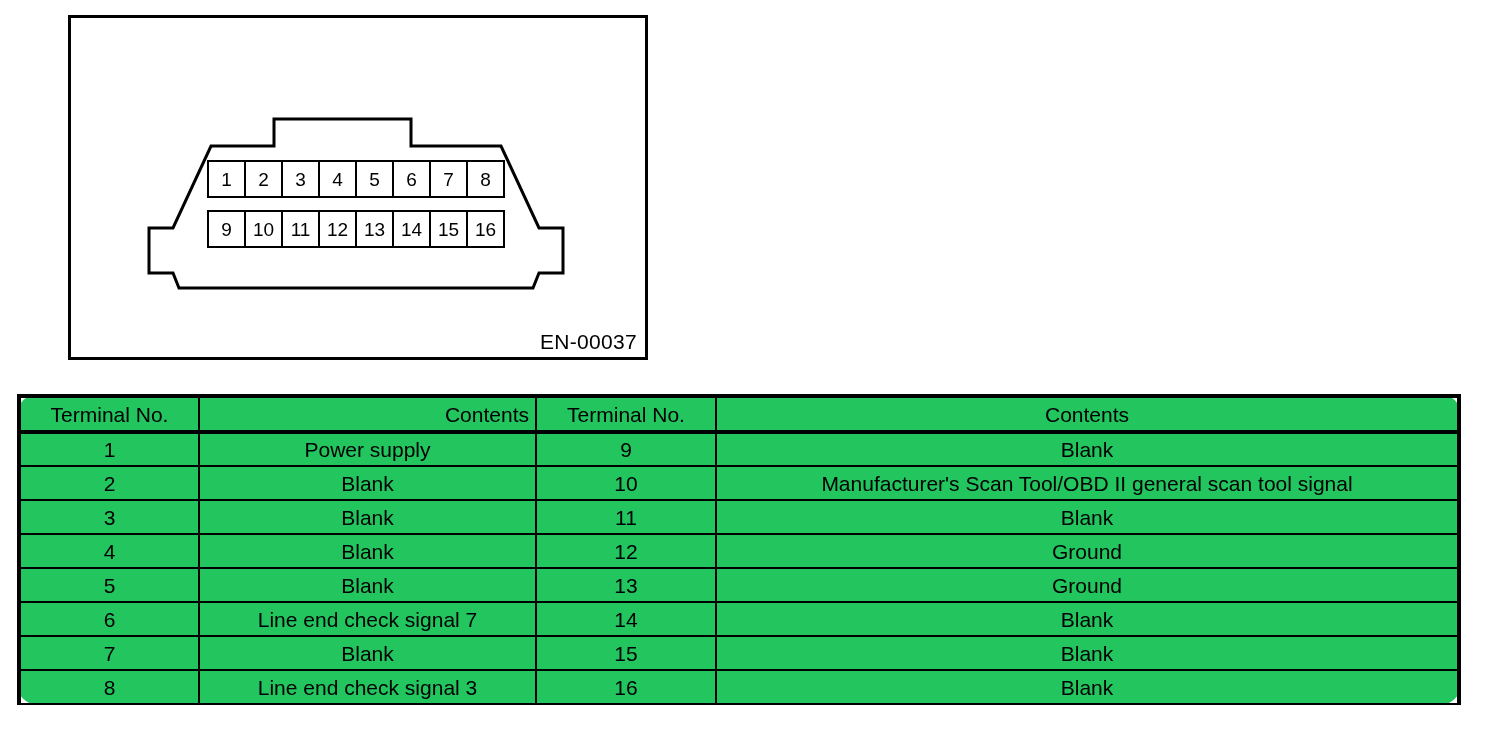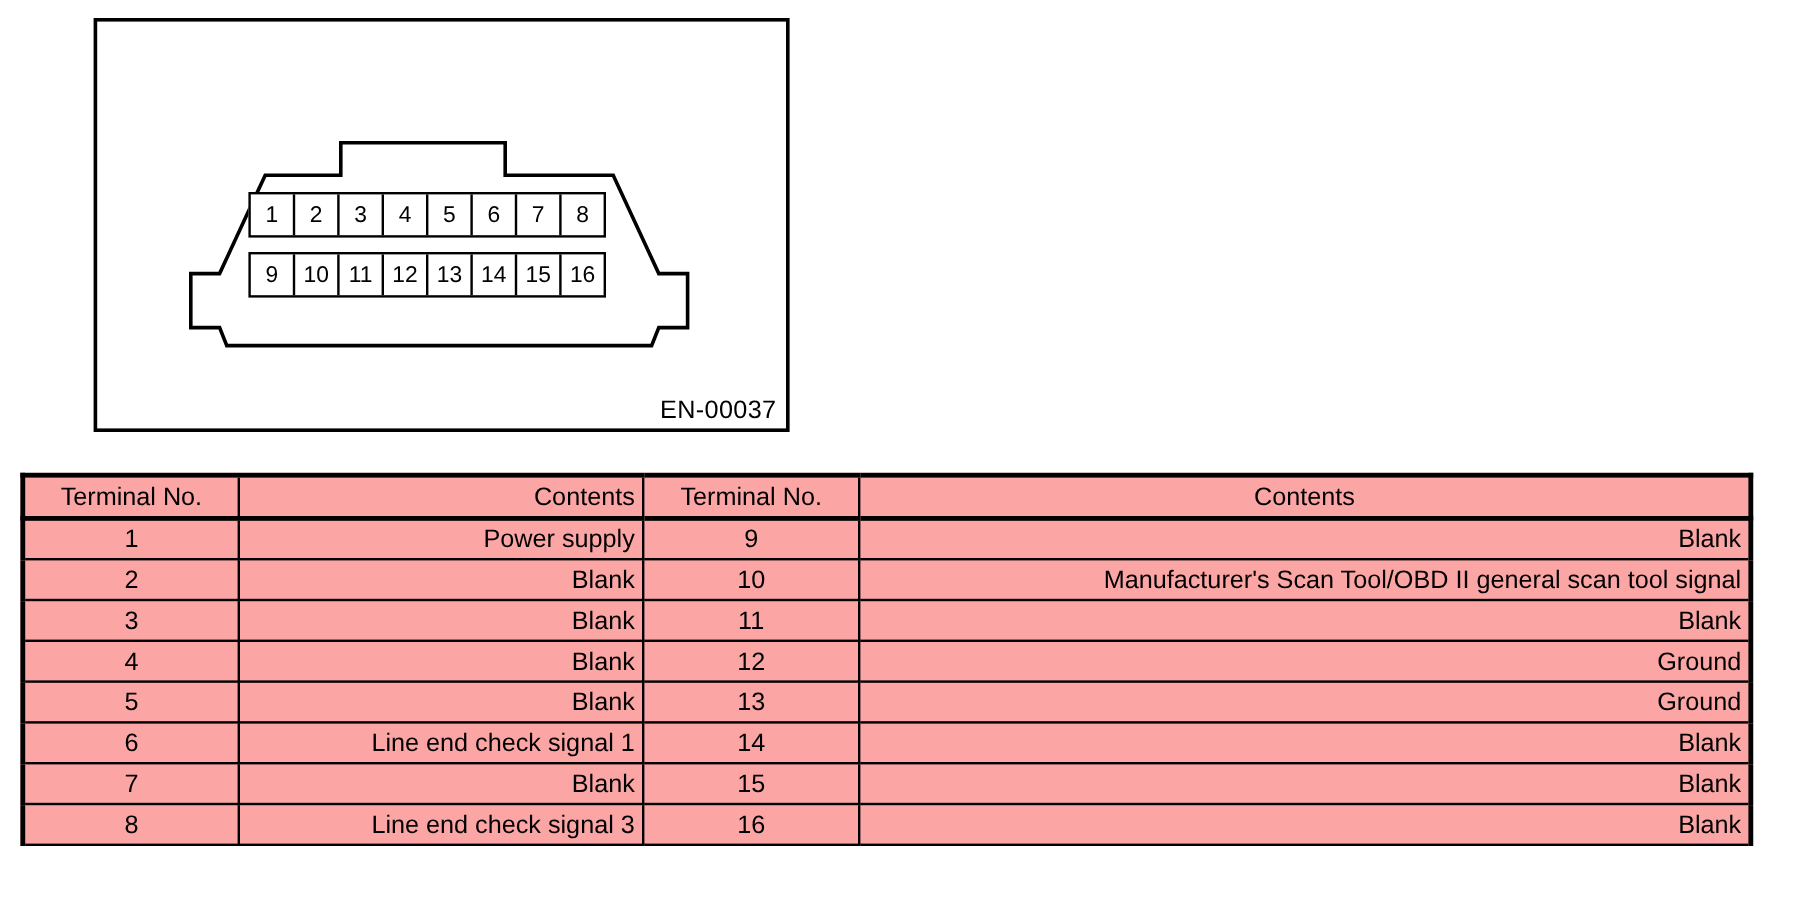--- a/index.html
+++ b/index.html
@@ -13,21 +13,21 @@
     height: 754px;
     position: relative;
     font-family: "Liberation Sans", sans-serif;
     color: #000000;
     overflow: hidden;
   }
 
   
   #diagram-frame {
     position: absolute;
-    left: 78px;
+    left: 68px;
     top: 15px;
     width: 580px;
     height: 345px;
     border: 3px solid #000000;
     box-sizing: border-box;
     background: #ffffff;
   }
 
   #connector-svg {
     position: absolute;
@@ -82,21 +82,22 @@
   .pin-cell:last-child { border-right: none; }
 
   
   #terminal-table {
     position: absolute;
     left: 17px;
     top: 394px;
     width: 1440px;
     border-collapse: collapse;
     table-layout: fixed;
-    background: #fca5a5;
+    background: #22c55e;
+    border-radius: 21px;
   }
   #terminal-table col.c-term1 { width: 180px; }
   #terminal-table col.c-cont1 { width: 337px; }
   #terminal-table col.c-term2 { width: 180px; }
   #terminal-table col.c-cont2 { width: 743px; }
 
   #terminal-table td,
   #terminal-table th {
     border: 2px solid #000000;
     height: 34px;
@@ -107,21 +108,21 @@
     line-height: 1;
     box-sizing: border-box;
   }
 
   #terminal-table thead th { height: 36px; }
   .th-terminal { text-align: center; }
   .th-contents-left { text-align: right; }
   .th-contents-right { text-align: center; }
 
   .cell-term { text-align: center; }
-  .cell-cont { text-align: right; padding-left: 10px; }
+  .cell-cont { text-align: center; padding-left: 10px; }
 
   
   #terminal-table thead th { border-bottom-width: 4px; }
   tr.thick-below td { border-bottom-width: 4px; }
   tr.last-row td { border-bottom-width: 4px; }
   #terminal-table tr td:first-child { border-left-width: 4px; }
   #terminal-table tr th:first-child { border-left-width: 4px; }
   #terminal-table tr td:last-child { border-right-width: 4px; }
   #terminal-table tr th:last-child { border-right-width: 4px; }
   #terminal-table thead th { border-top-width: 4px; }
@@ -219,21 +220,21 @@
         <td class="cell-cont">Ground</td>
       </tr>
       <tr>
         <td class="cell-term">5</td>
         <td class="cell-cont">Blank</td>
         <td class="cell-term">13</td>
         <td class="cell-cont">Ground</td>
       </tr>
       <tr class="thick-below">
         <td class="cell-term">6</td>
-        <td class="cell-cont">Line end check signal 1</td>
+        <td class="cell-cont">Line end check signal 7</td>
         <td class="cell-term">14</td>
         <td class="cell-cont">Blank</td>
       </tr>
       <tr>
         <td class="cell-term">7</td>
         <td class="cell-cont">Blank</td>
         <td class="cell-term">15</td>
         <td class="cell-cont">Blank</td>
       </tr>
       <tr class="last-row">

